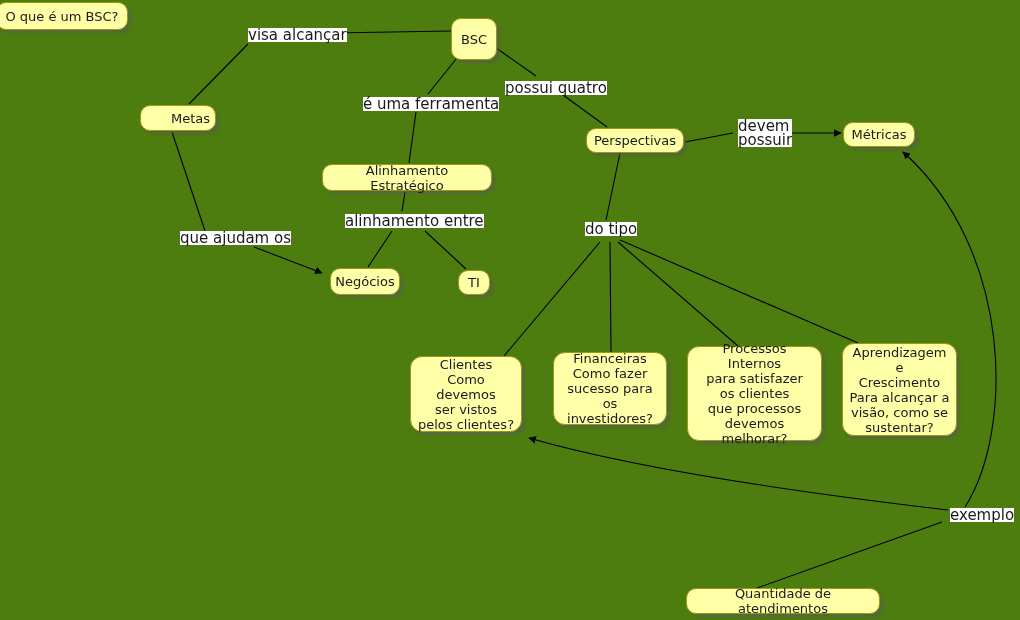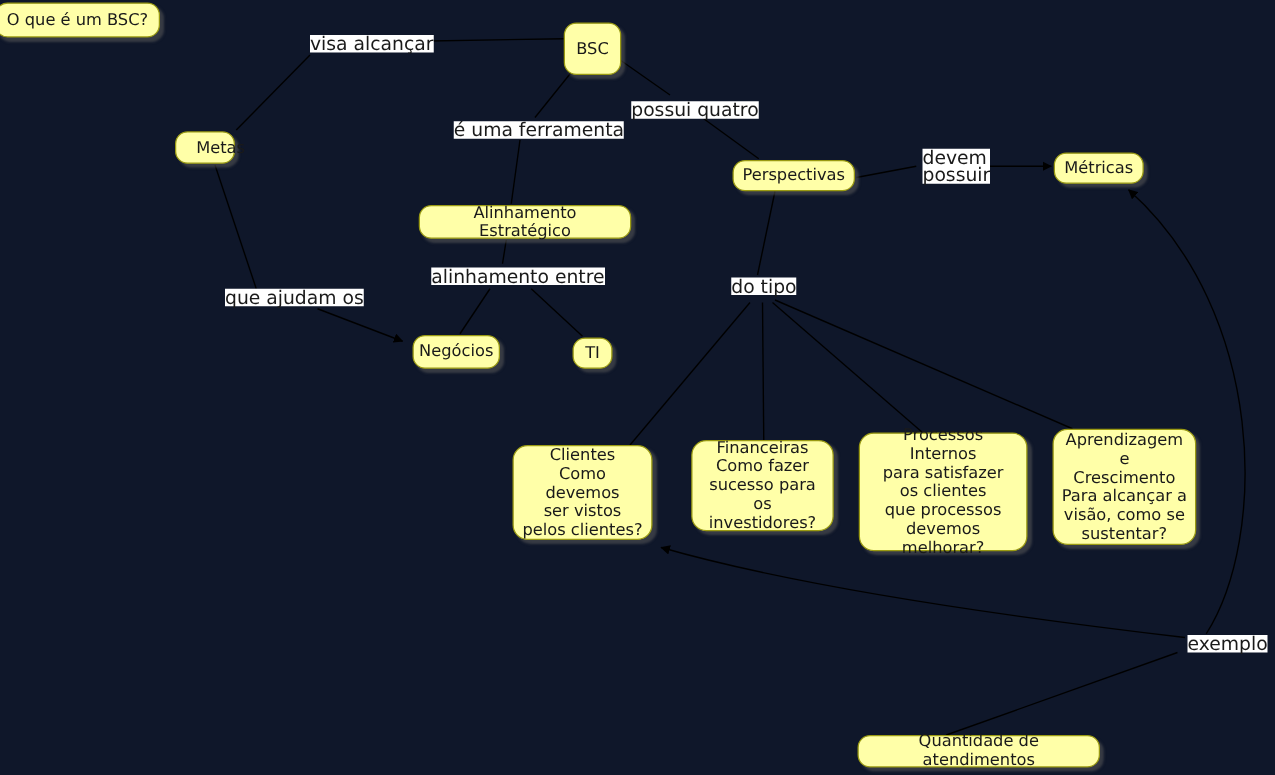--- a/index.html
+++ b/index.html
@@ -4,21 +4,21 @@
 <style>
   html, body {
     margin: 0;
     padding: 0;
     background: #ffffff;
   }
   #canvas {
     position: relative;
     width: 1020px;
     height: 620px;
-    background: #0f172a;
+    background: #4d7c0f;
     overflow: hidden;
     font-family: "DejaVu Sans", sans-serif;
   }
   #edges {
     position: absolute;
     left: 0;
     top: 0;
     width: 1020px;
     height: 620px;
   }
@@ -108,25 +108,25 @@
   </svg>
 
   <div class="node" style="left:-4px; top:2px; width:132px; height:28px;">
     <span>O que é um BSC?</span>
   </div>
 
   <div class="node" style="left:451px; top:18px; width:46px; height:42px;">
     <span>BSC</span>
   </div>
 
-  <div class="node" style="left:140px; top:105px; width:48px; height:26px;padding-left:31px;">
+  <div class="node" style="left:140px; top:105px; width:76px; height:26px;padding-left:31px;">
     <span>Metas</span>
   </div>
 
-  <div class="node" style="left:322px; top:164px; width:170px; height:27px;margin-left:13px;">
+  <div class="node" style="left:322px; top:164px; width:170px; height:27px;">
     <span>Alinhamento Estratégico</span>
   </div>
 
   <div class="node" style="left:330px; top:268px; width:70px; height:27px;">
     <span>Negócios</span>
   </div>
 
   <div class="node" style="left:458px; top:270px; width:32px; height:25px;">
     <span>TI</span>
   </div>

